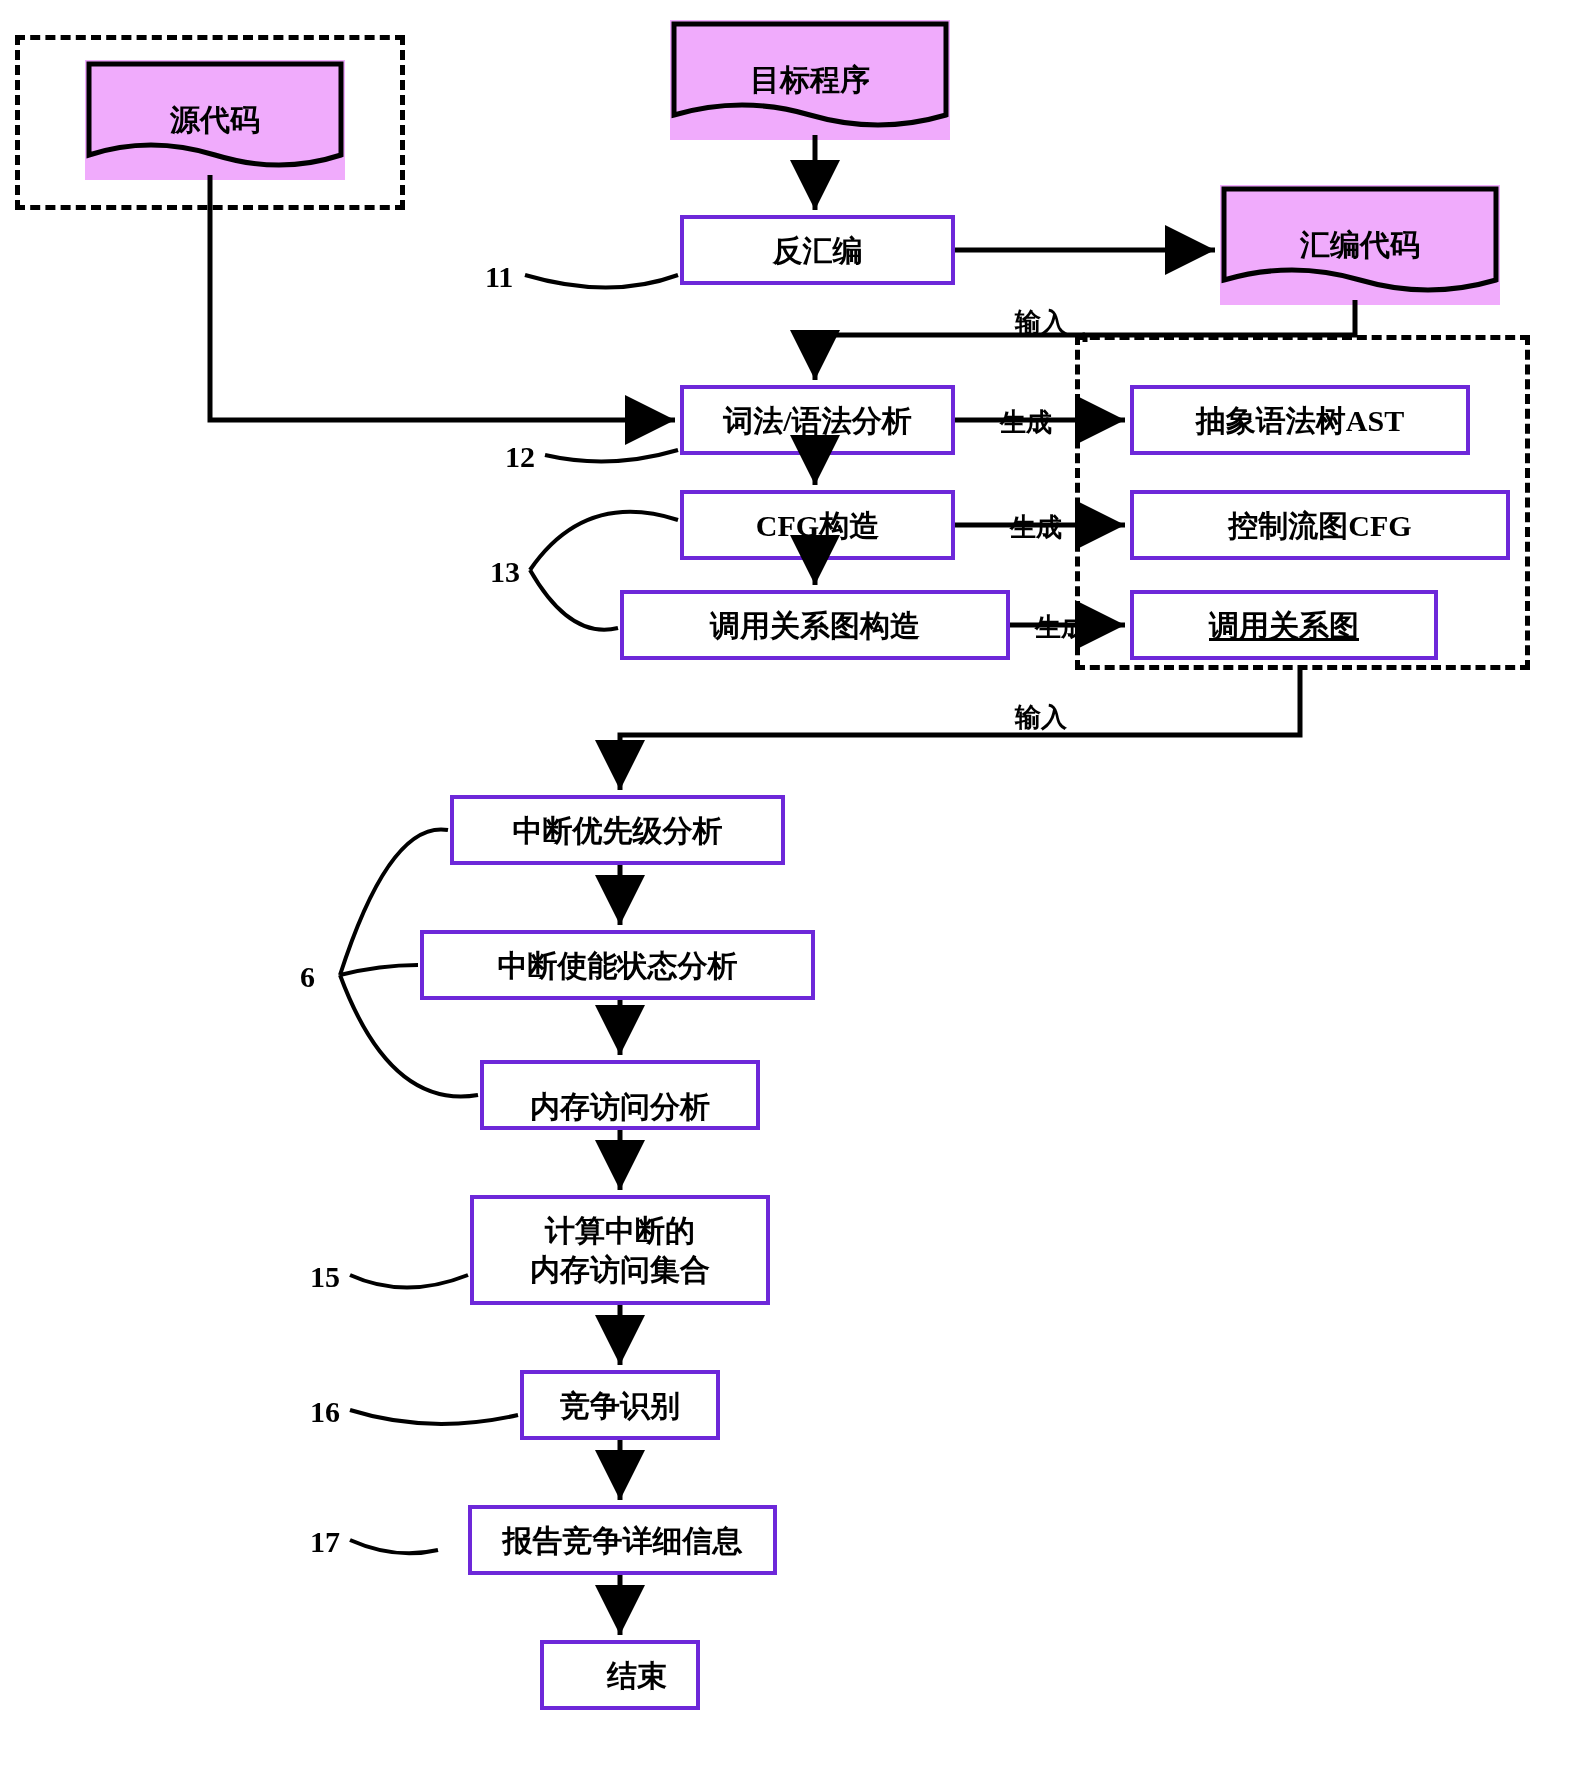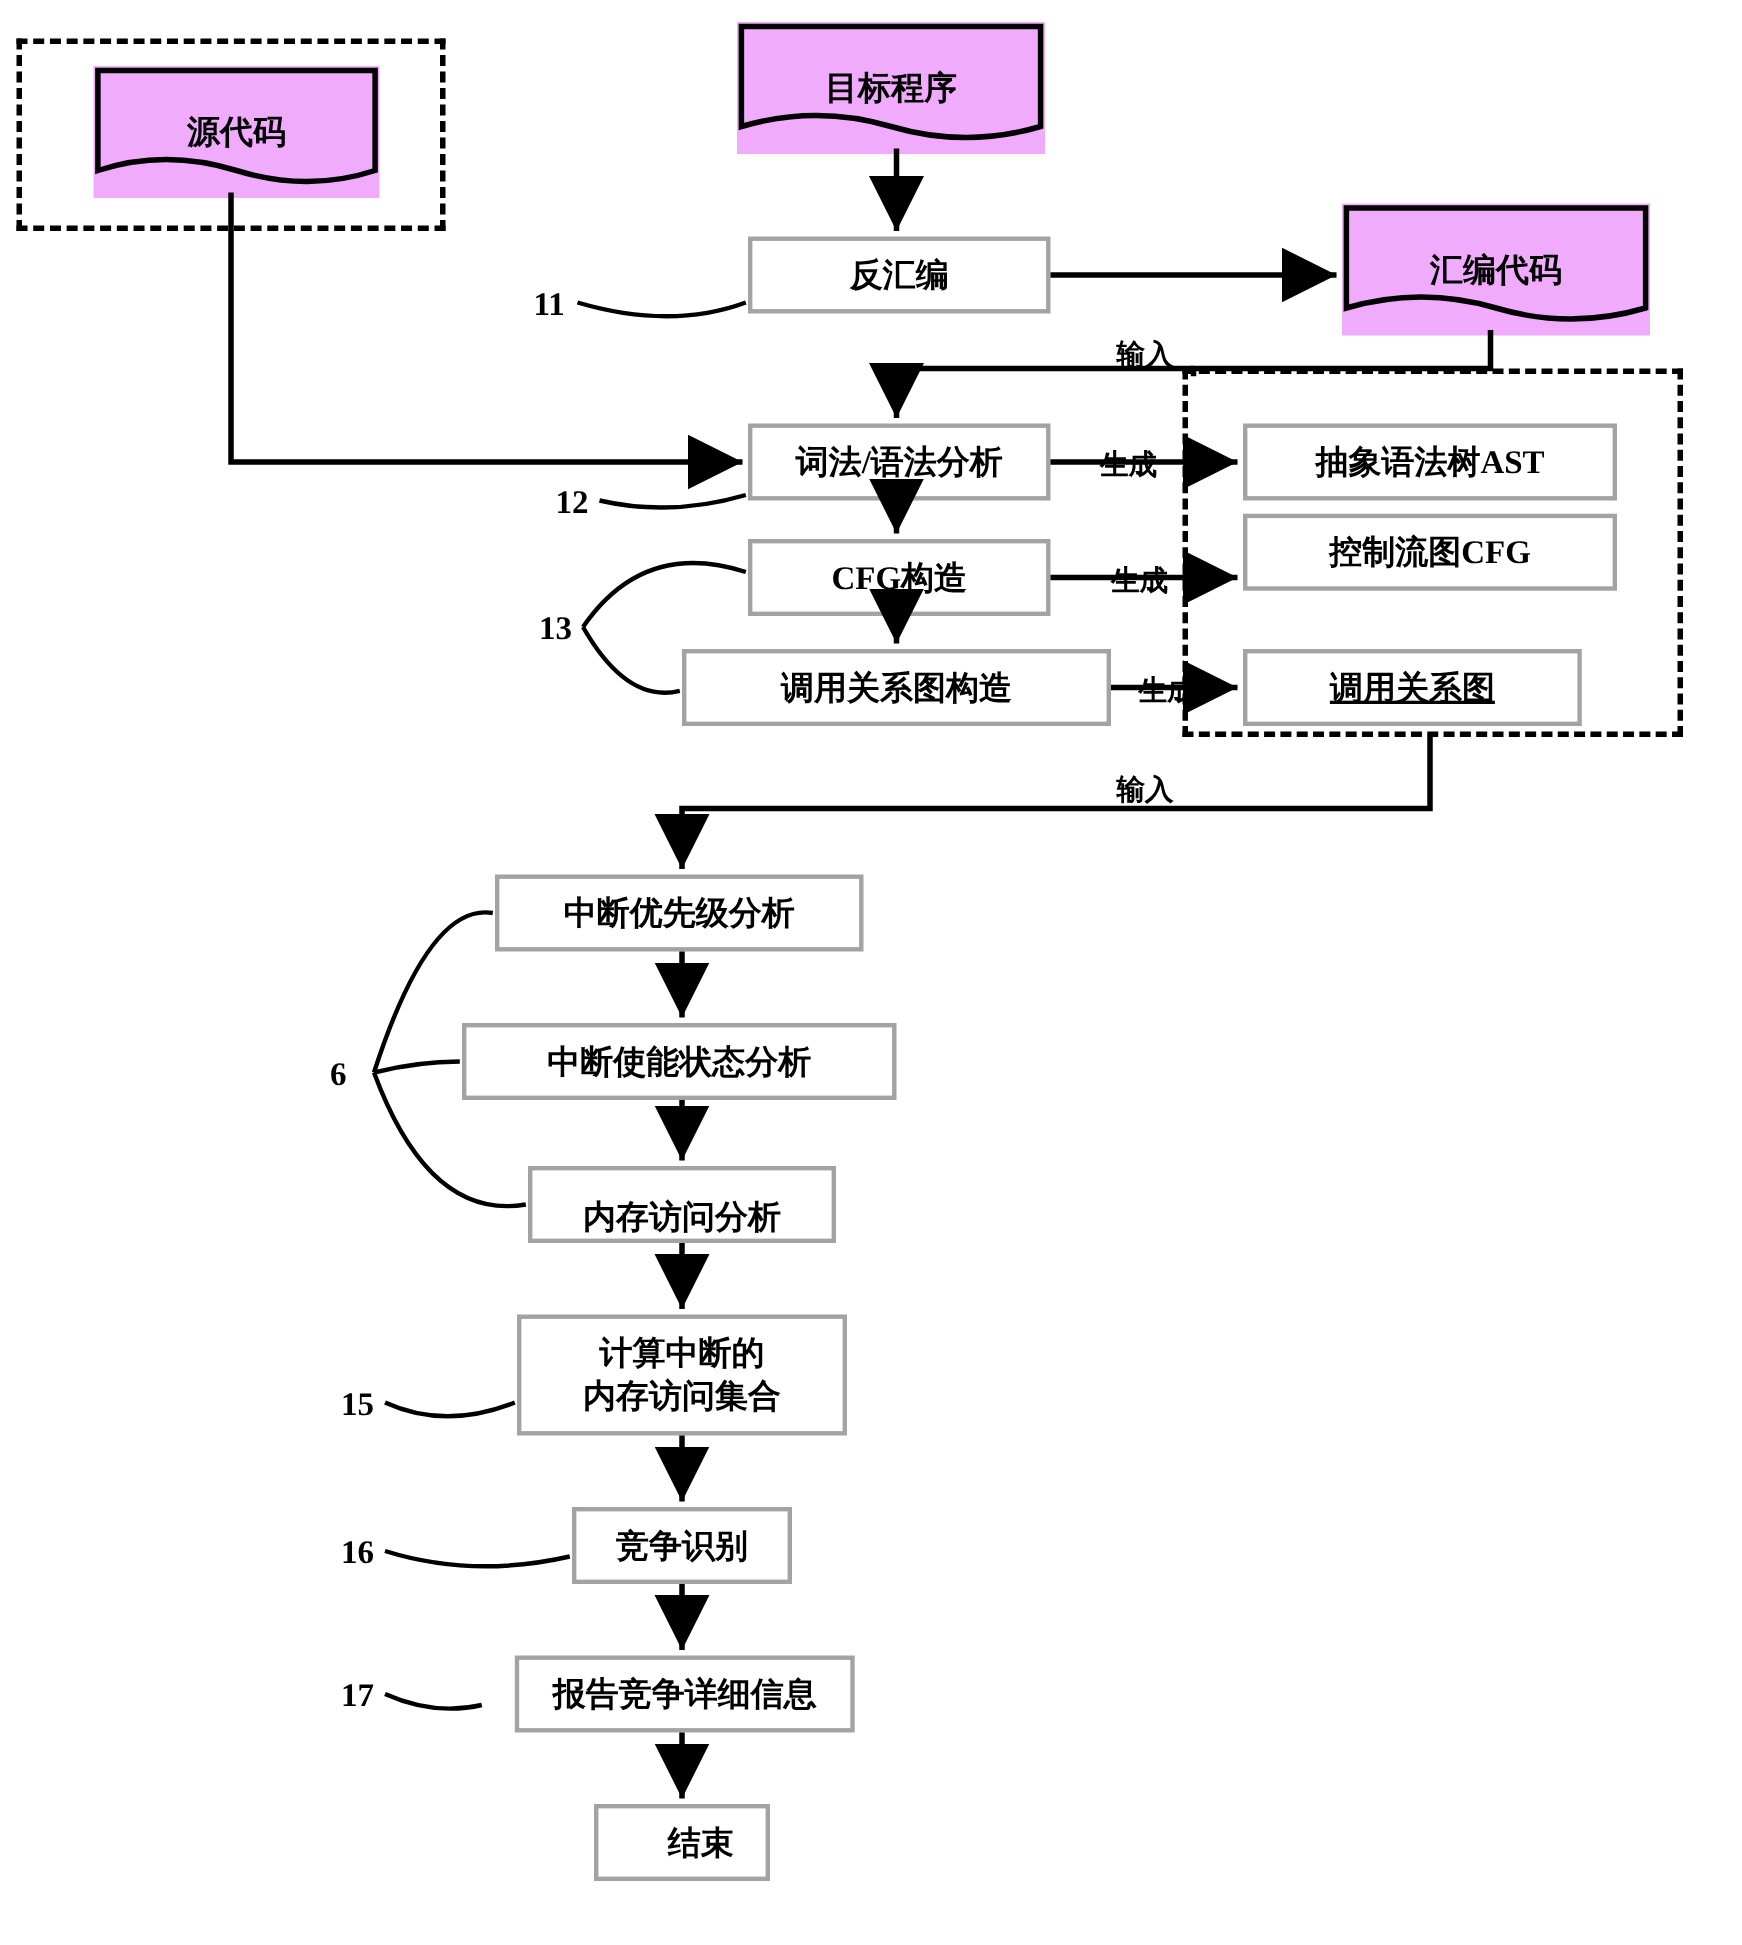--- a/index.html
+++ b/index.html
@@ -5,21 +5,21 @@
   * { box-sizing: border-box; margin: 0; padding: 0; }
   body {
     background: #fff;
     font-family: "SimSun", "宋体", serif;
     width: 1584px;
     height: 1768px;
     position: relative;
   }
   .box {
     position: absolute;
-    border: 4px solid #a3a3a3;
+    border: 4px solid #6d28d9;
     background: #fff;
     display: flex;
     align-items: center;
     justify-content: center;
     text-align: center;
     font-size: 30px;
     font-weight: bold;
     line-height: 1.3;
   }
   .doc {
@@ -102,21 +102,21 @@
 </div>
 
 <div class="box" style="left:620px; top:590px; width:390px; height:70px;">
   <span>调用关系图构造</span>
 </div>
 
 <div class="box" style="left:1130px; top:385px; width:340px; height:70px;">
   <span>抽象语法树AST</span>
 </div>
 
-<div class="box" style="left:1130px; top:467px; width:340px; height:70px;">
+<div class="box" style="left:1130px; top:490px; width:380px; height:70px;">
   <span>控制流图CFG</span>
 </div>
 
 <div class="box" style="left:1130px; top:590px; width:308px; height:70px;text-decoration:underline;">
   <span>调用关系图</span>
 </div>
 
 <div class="box" style="left:450px; top:795px; width:335px; height:70px;">
   <span>中断优先级分析</span>
 </div>

